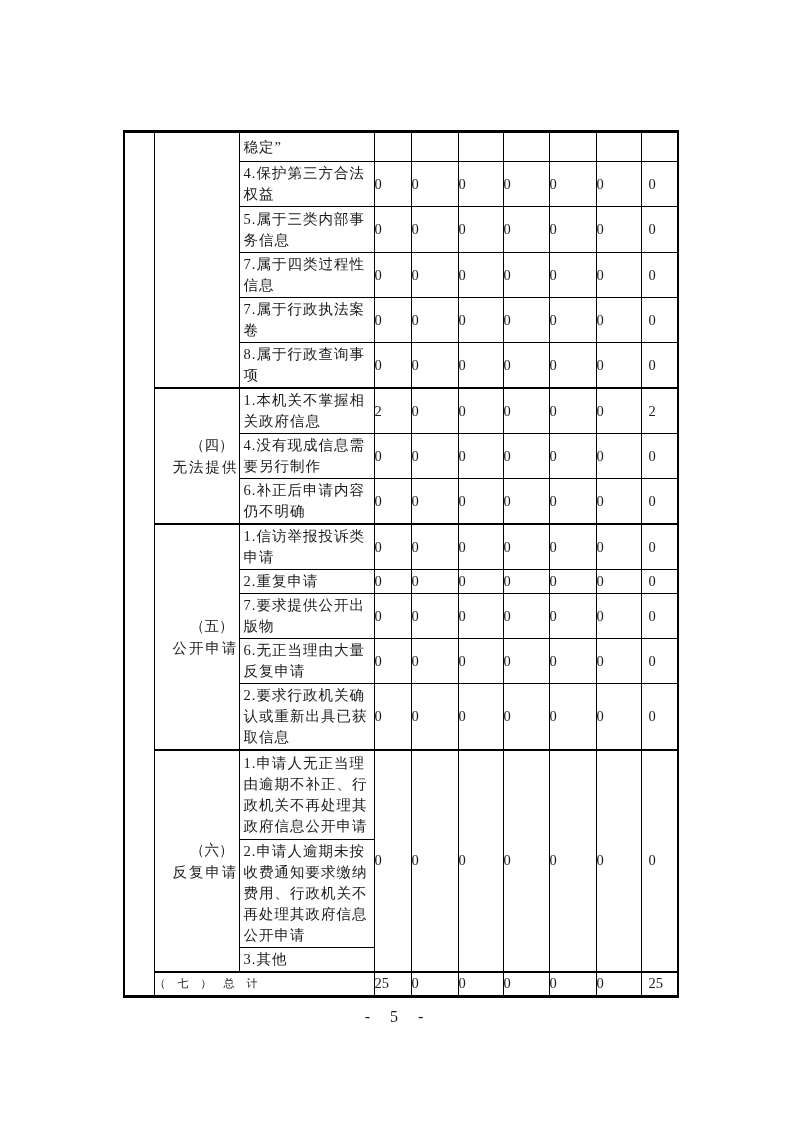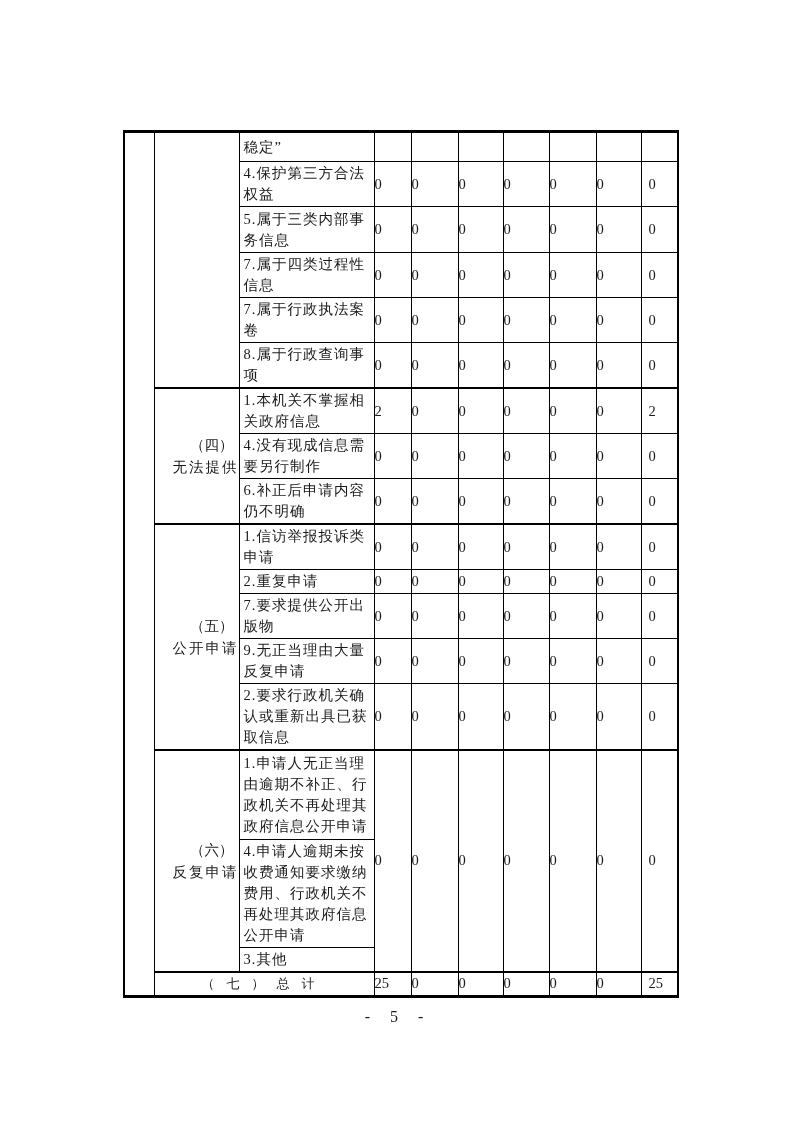--- a/index.html
+++ b/index.html
@@ -47,22 +47,21 @@
     text-align: left;
   }
   td.num:last-child { padding-left: 7px; }
 
   td.c2 { }
   .cat { font-size: 14.5px; line-height: 22px; }
   .cat .cat1 { text-align: right; padding-right: 5px; }
   .cat .cat2 { text-align: right; padding-left: 0; letter-spacing: 2px; }
 
   td.total-cell {
-    font-size: 13px;
-    text-align: center;
+    font-size: 11px;
     letter-spacing: 12px;
     padding-left: 12px;
   }
 
   .footer {
     position: absolute;
     top: 1008px;
     left: 0;
     width: 793px;
     text-align: center;
@@ -255,21 +254,21 @@
       <td class="num">0</td>
       <td class="num">0</td>
       <td class="num">0</td>
       <td class="num">0</td>
       <td class="num">0</td>
       <td class="num">0</td>
       <td class="num">0</td>
     </tr>
     <tr style="height:45px">
       <td class="item">
-          <div>9.无正当理由大量
+          <div>6.无正当理由大量
 反复申请</div>
         </td>
       <td class="num">0</td>
       <td class="num">0</td>
       <td class="num">0</td>
       <td class="num">0</td>
       <td class="num">0</td>
       <td class="num">0</td>
       <td class="num">0</td>
     </tr>
@@ -304,21 +303,21 @@
       <td class="num" rowspan="3">0</td>
       <td class="num" rowspan="3">0</td>
       <td class="num" rowspan="3">0</td>
       <td class="num" rowspan="3">0</td>
       <td class="num" rowspan="3">0</td>
       <td class="num" rowspan="3">0</td>
       <td class="num" rowspan="3">0</td>
     </tr>
     <tr style="height:107px">
       <td class="item">
-          <div>4.申请人逾期未按
+          <div>2.申请人逾期未按
 收费通知要求缴纳
 费用、行政机关不
 再处理其政府信息
 公开申请</div>
         </td>
     </tr>
     <tr style="height:24px">
       <td class="item">
           <div>3.其他</div>
         </td>

